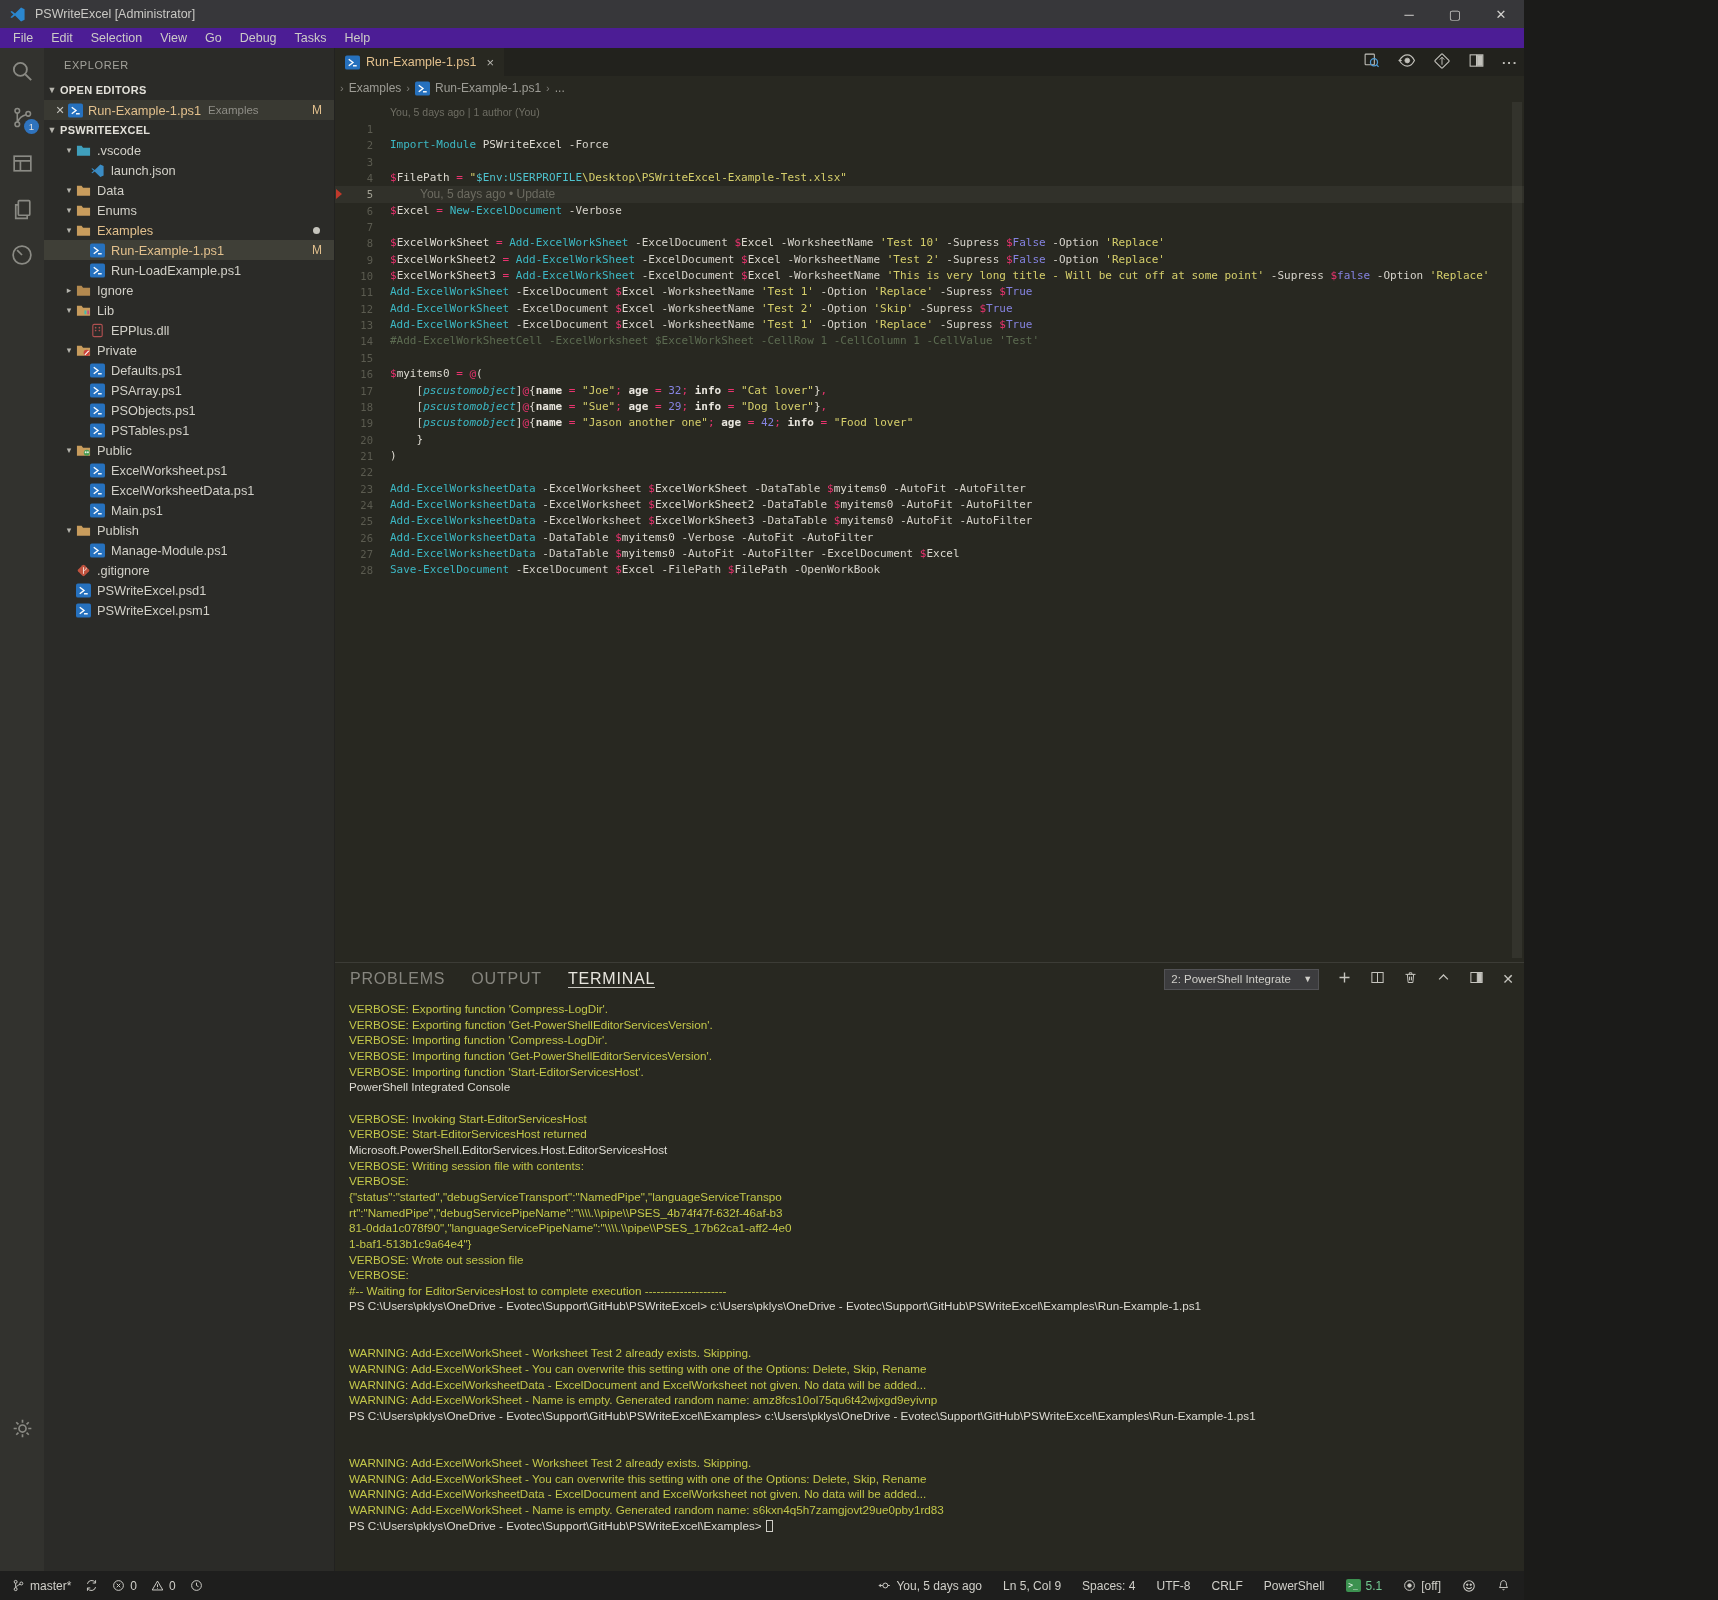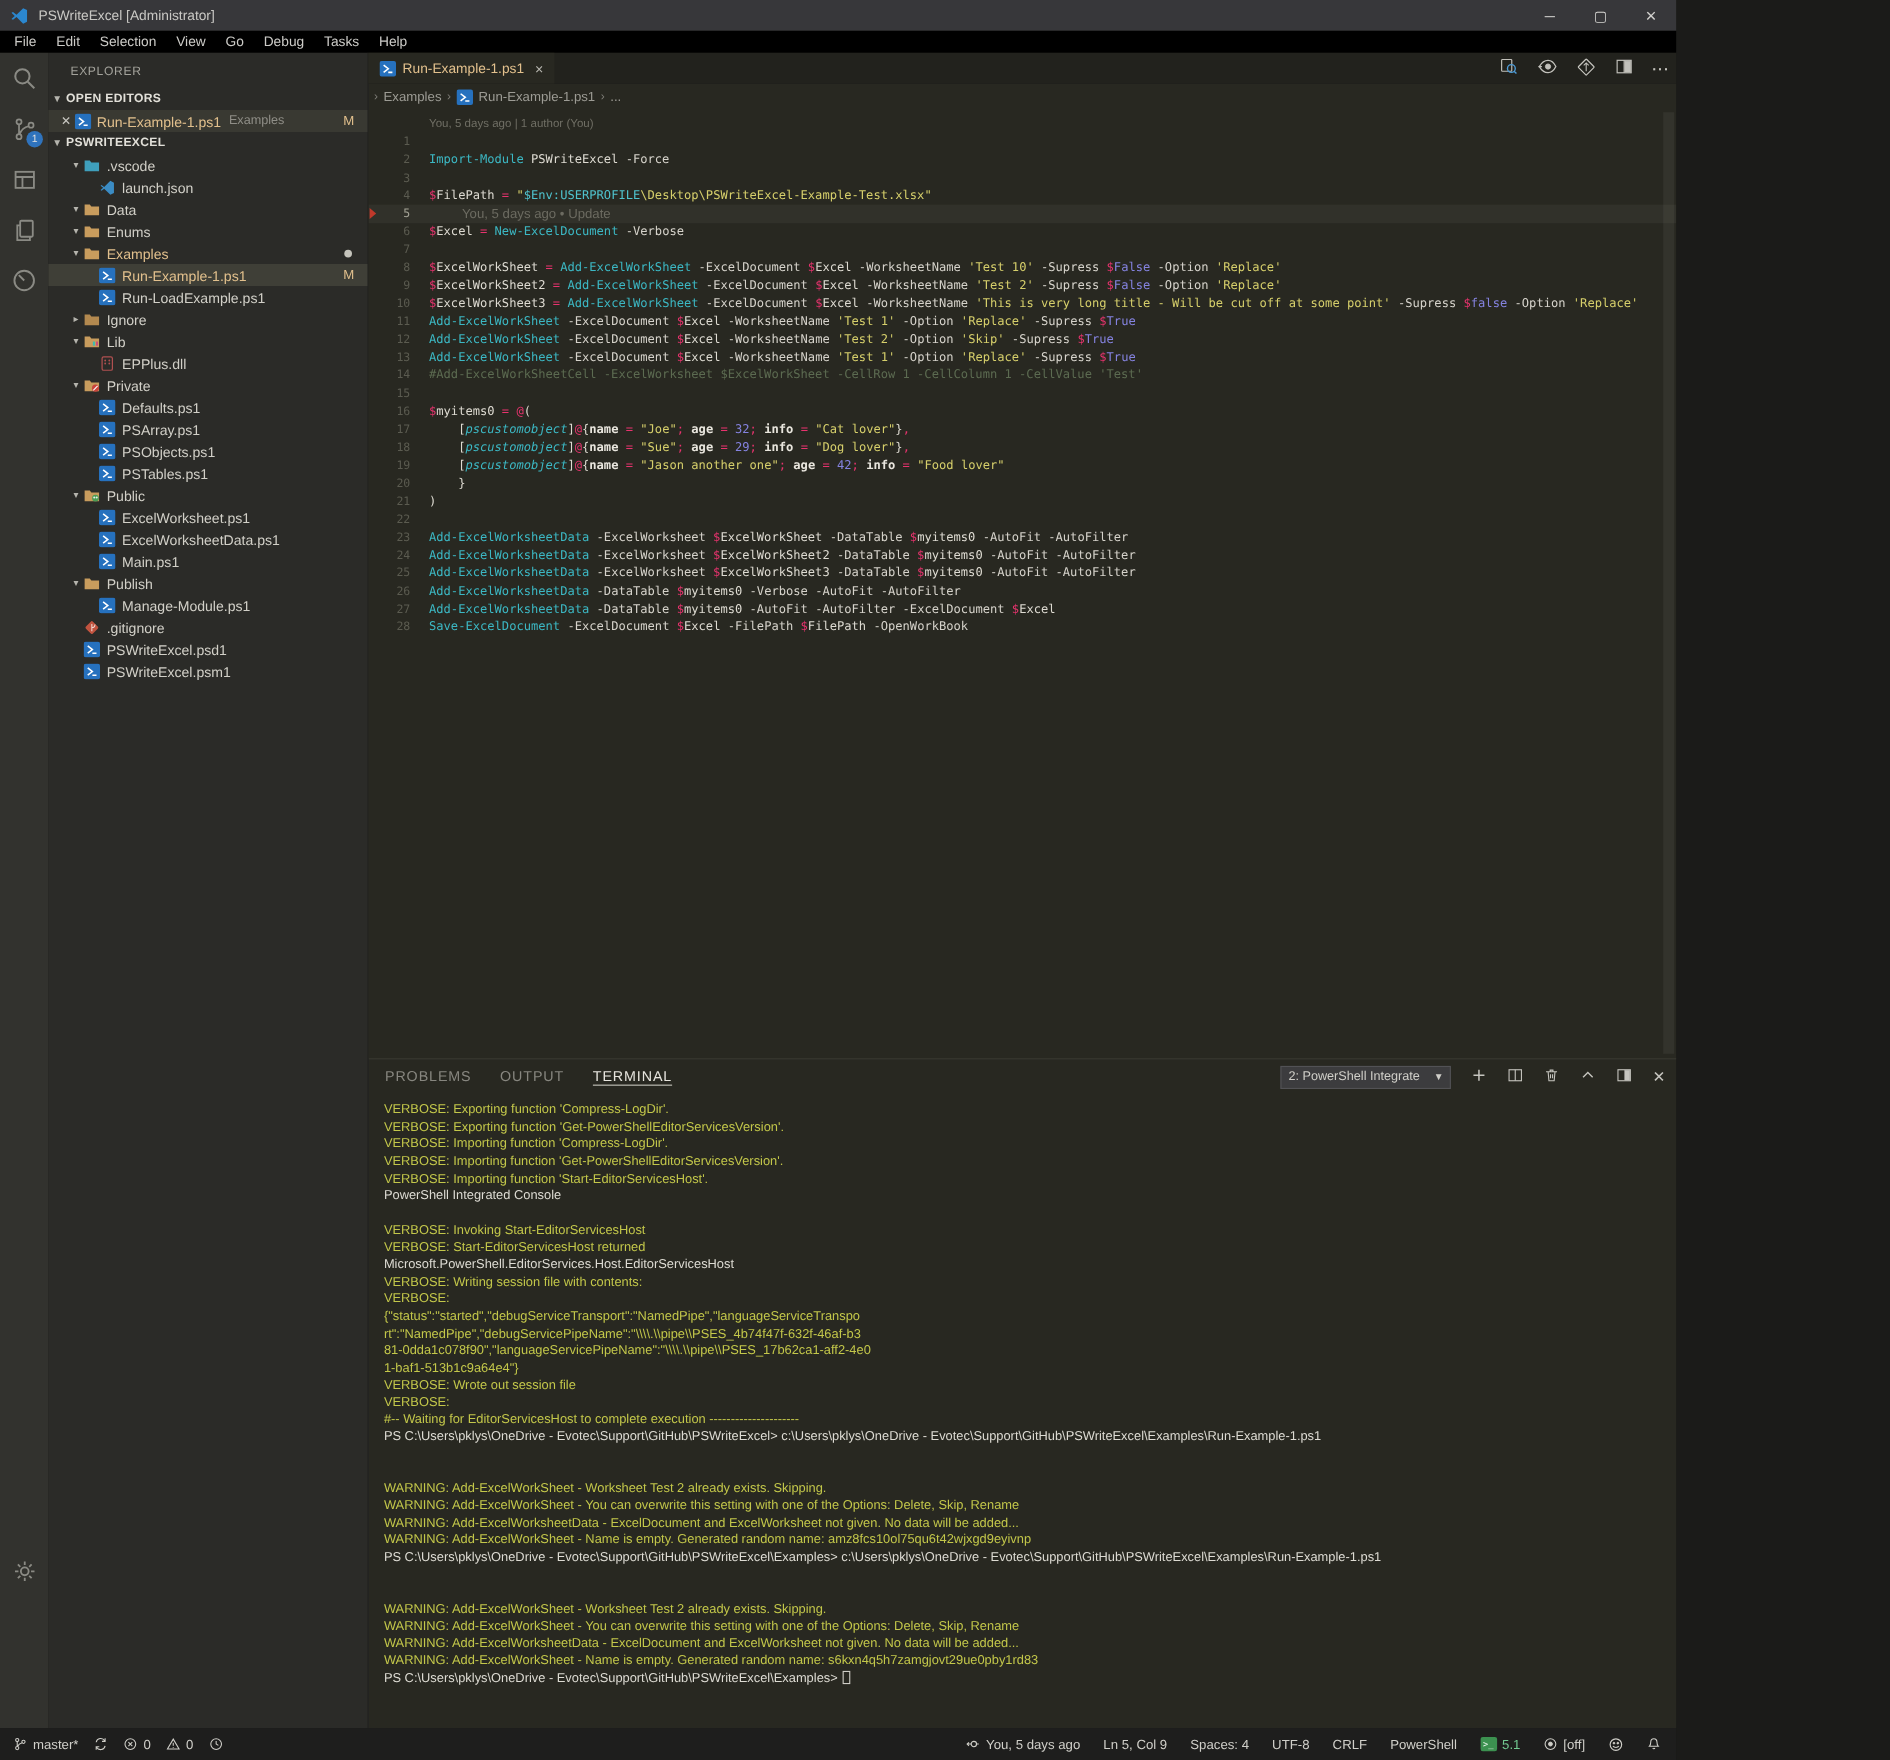--- a/index.html
+++ b/index.html
@@ -10,21 +10,21 @@
   
   .titlebar { position:absolute; left:0; top:0; right:0; height:28px; background:#37373a;
               display:flex; align-items:center; }
   .titlebar .logo { width:17px; height:17px; margin:0 9px 0 9px; }
   .titlebar .title { color:#c9c8c4; font-size:12.5px; }
   .win-controls { position:absolute; right:0; top:0; height:28px; display:flex; }
   .win-btn { width:46px; height:28px; display:flex; align-items:center; justify-content:center;
              color:#d3d2cf; font-size:13px; }
 
   
-  .menubar { position:absolute; left:0; top:28px; right:0; height:20px; background:#000000;
+  .menubar { position:absolute; left:0; top:28px; right:0; height:20px; background:#4c1d95;
              display:flex; align-items:center; padding-left:4px; }
   .menubar .mitem { padding:0 9px; color:#cccbc7; font-size:12.5px; height:20px; line-height:20px; }
 
   
   .main { position:absolute; left:0; top:48px; right:0; bottom:29px; display:flex; }
 
   
   .activitybar { width:44px; background:#32322e; position:relative; flex:none; }
   .act-icon { width:44px; height:46px; display:flex; align-items:center; justify-content:center;
               position:relative; opacity:.85; }
@@ -90,21 +90,21 @@
   .tk-n { color:#8583e0; } .tk-m { color:#5c6b51; }
   .tk-b { color:#e9e6de; font-weight:bold; }
   .vscroll { position:absolute; right:2px; top:2px; width:10px; height:856px;
              background:rgba(130,130,125,.12); }
 
   
   .panel { height:609px; flex:none; background:#282821; border-top:1px solid #3c3c36;
            display:flex; flex-direction:column; }
   .panel-head { height:32px; flex:none; display:flex; align-items:center; position:relative;
                 padding-left:15px; }
-  .ptab { font-size:13px; letter-spacing:.8px; color:#87867f; margin-right:26px; height:32px;
+  .ptab { font-size:16px; letter-spacing:.8px; color:#87867f; margin-right:26px; height:32px;
           line-height:32px; }
   .ptab.active { color:#e7e5de; border-bottom:1px solid #c7c6bf; }
   .panel-ctrls { position:absolute; right:10px; top:0; height:32px; display:flex; align-items:center; gap:18px; }
   .shell-select { background:#3c3c3e; border:1px solid #525255; color:#d0cfc9; font-size:11.5px;
                   height:21px; line-height:19px; padding:0 6px; width:155px; display:flex;
                   justify-content:space-between; align-items:center; }
   .panel-ctrls svg { stroke:#c6c5bf; }
   .panel-ctrls .xg { color:#c6c5bf; font-size:14px; }
   .term { flex:1; padding:6px 0 0 14px; font-family:Liberation Sans, sans-serif;
           font-size:11.7px; overflow:hidden; }

